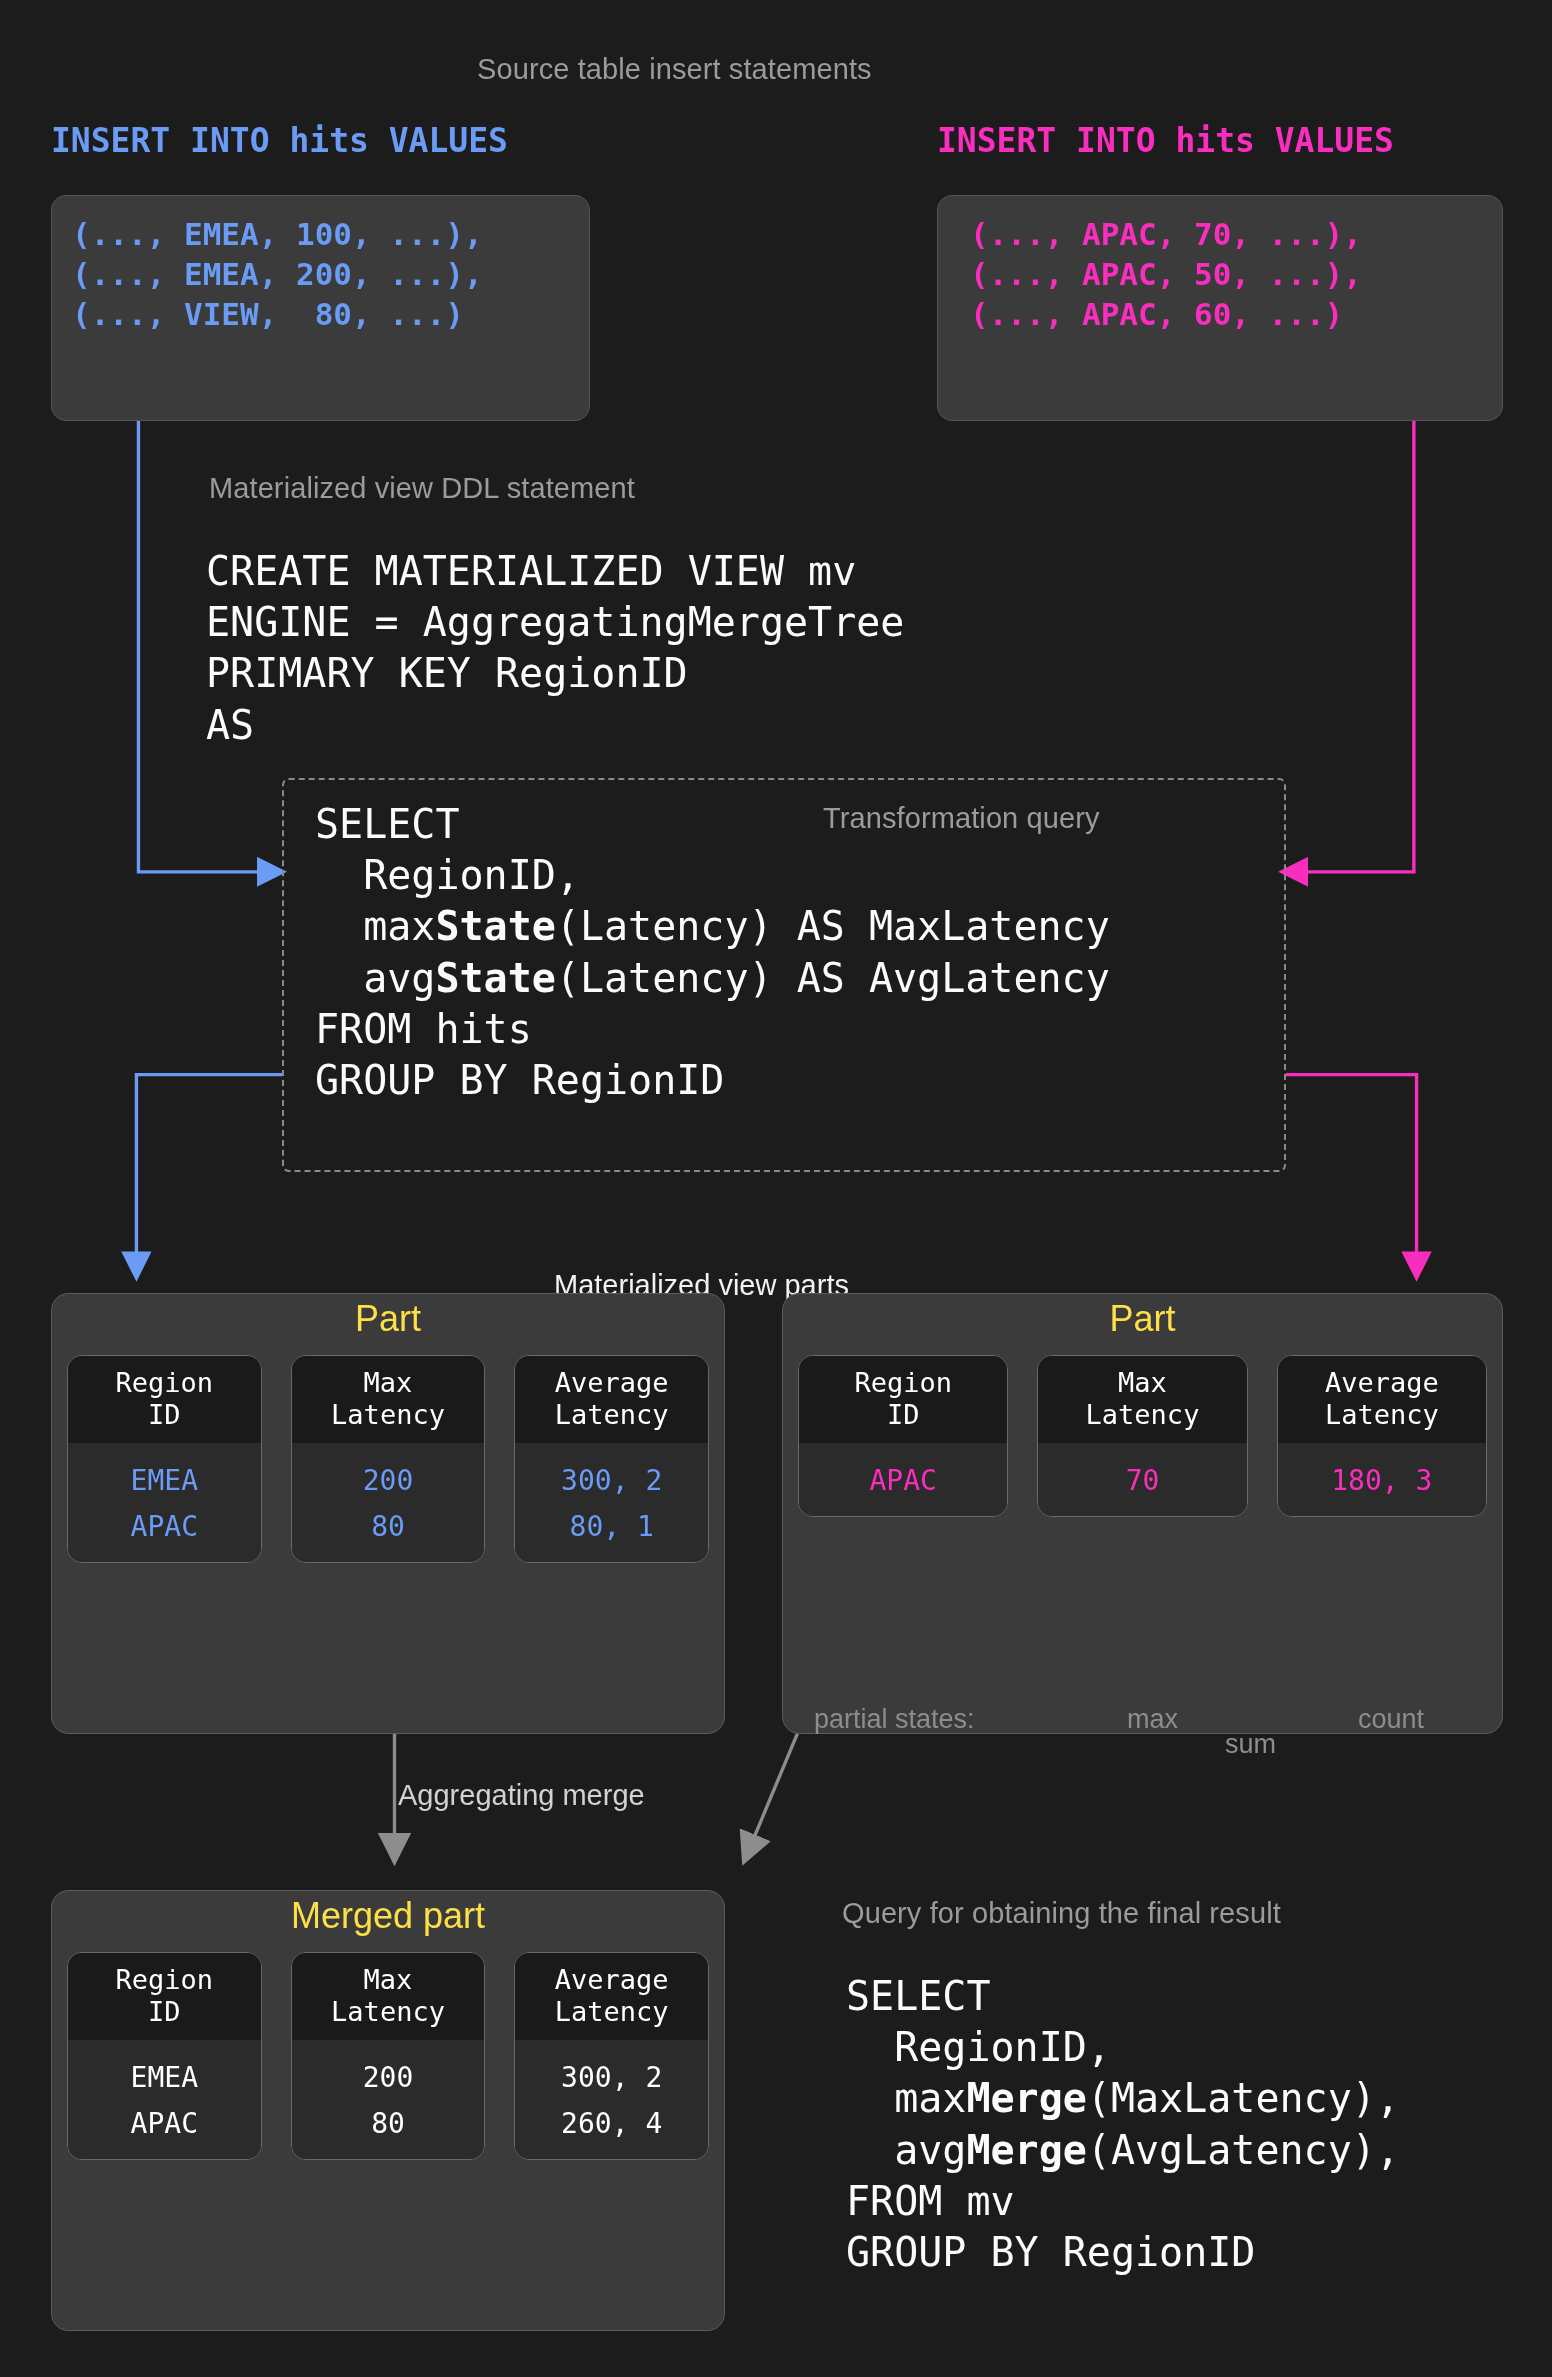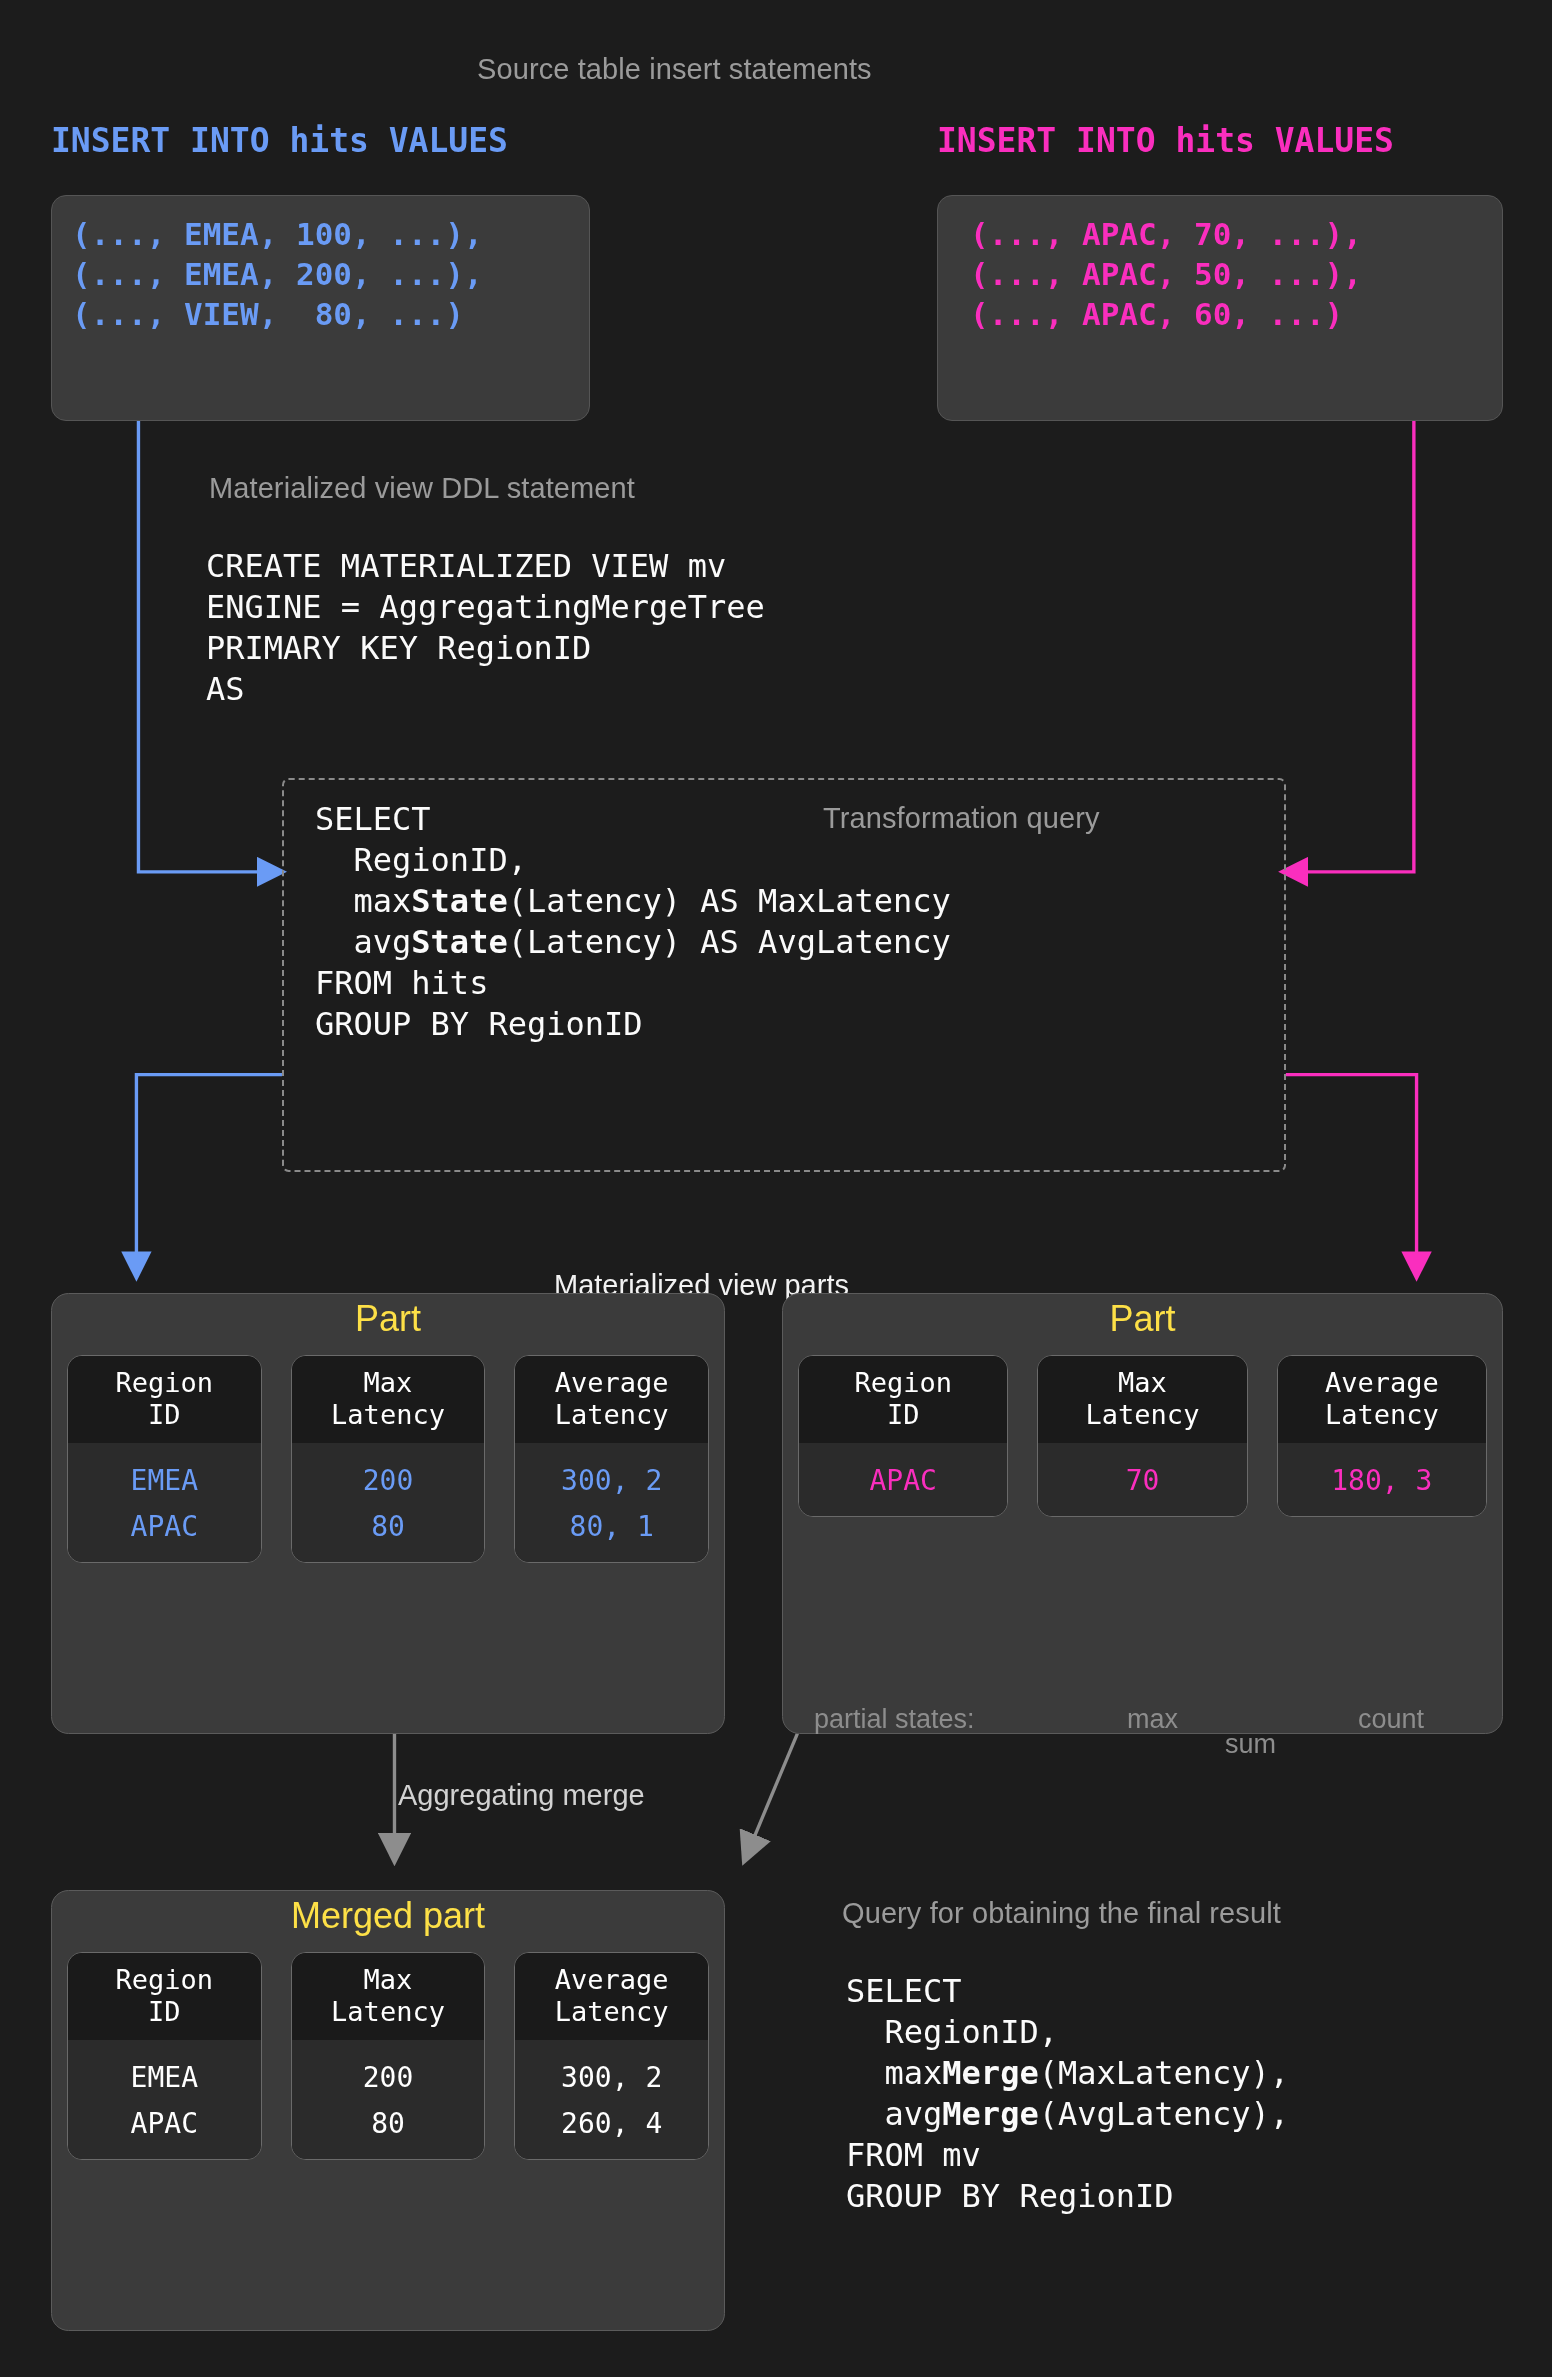--- a/index.html
+++ b/index.html
@@ -27,21 +27,21 @@
   
   .code-card{
     background:#3b3b3b;border:1.3px solid #555;border-radius:15px;
     box-sizing:border-box;padding:17.5px 20px 19px 20px;
   }
   .code-card .line{
     font-size:31px;line-height:1.30;white-space:pre;font-weight:700;
   }
   
   .code-plain .line{
-    font-size:32px;line-height:1.28;white-space:pre;color:#fbfbfb;
+    font-size:40px;line-height:1.28;white-space:pre;color:#fbfbfb;
   }
   .code-plain b{font-weight:700;}
   
   .dashed-box{
     border:2px dashed #8a8a8a;border-radius:6.7px;box-sizing:border-box;
     background:transparent;
   }
   
   .part{
     background:#3b3b3b;border:1.3px solid #5b5b5b;border-radius:17.5px;

